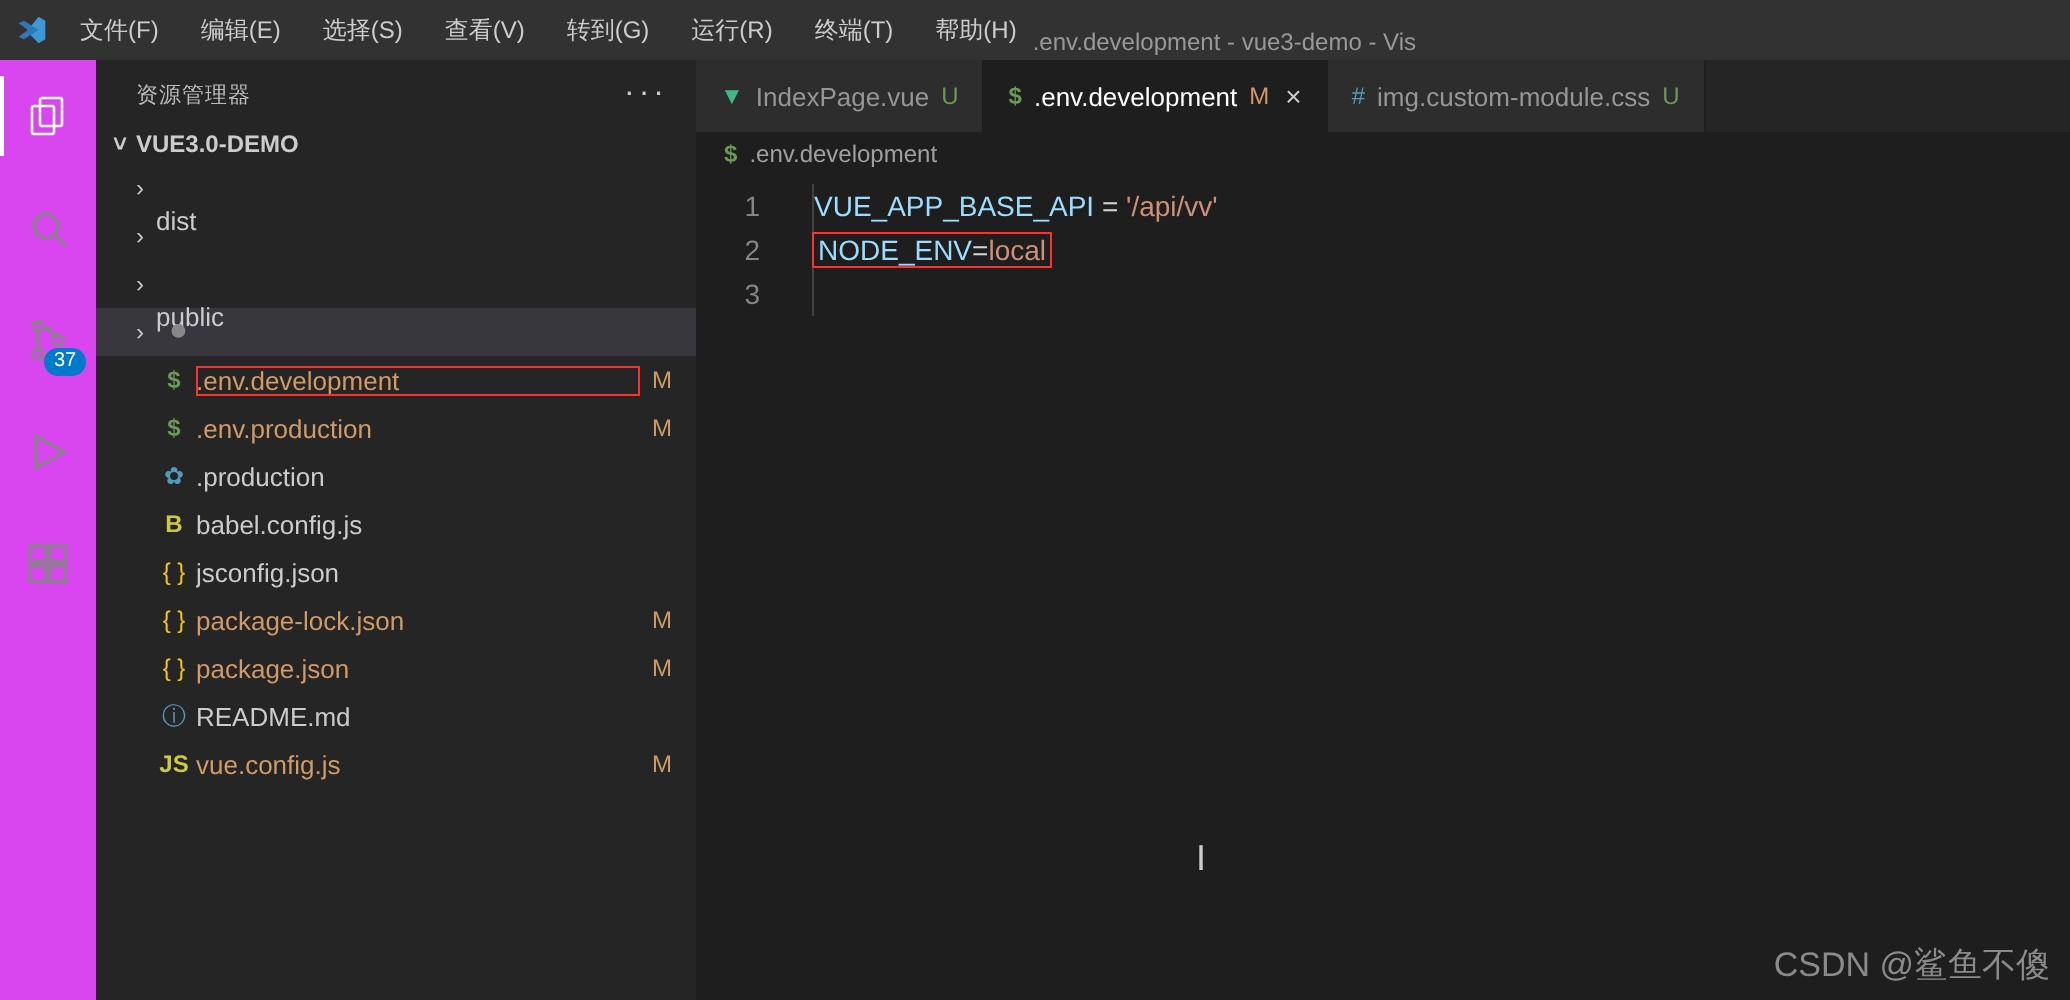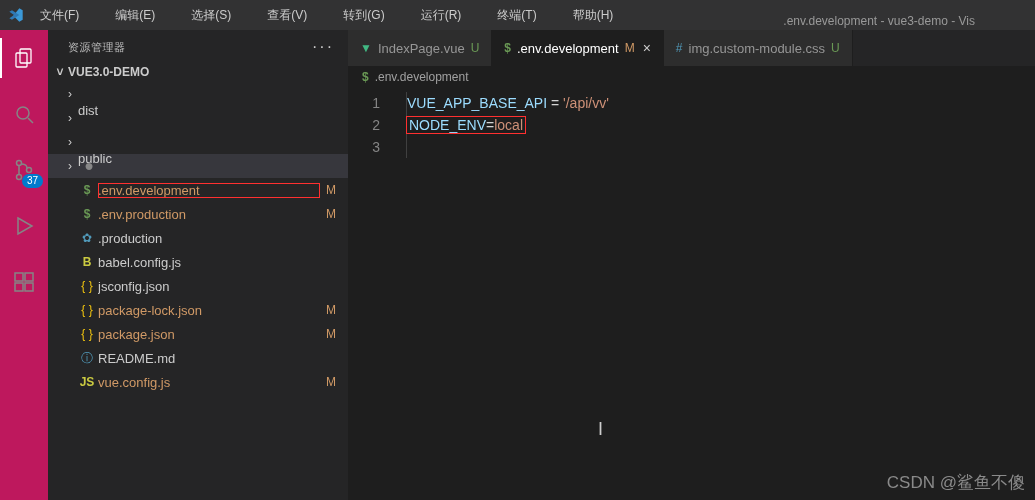--- a/index.html
+++ b/index.html
@@ -1,23 +1,23 @@
 <!DOCTYPE html>
 <html><head>
 <meta charset="utf-8">
 <style>
 * { margin: 0; padding: 0; box-sizing: border-box; font-family: "Segoe UI", Arial, sans-serif; }
 body { background: #1e1e1e; color: #cccccc; font-size: 13px; width: 1035px; height: 500px; overflow: hidden; display: flex; flex-direction: column; }
 .titlebar { height: 30px; background: #323233; display: flex; align-items: center; padding-left: 8px; color: #cccccc; font-size: 12px; }
 .titlebar .vscode-logo { width: 16px; height: 16px; margin-right: 8px; }
-.menu { display: flex; gap: 20px; }
+.menu { display: flex; gap: 5px; }
 .menu-item { padding: 4px 8px; cursor: default; }
-.window-title { flex: 1; text-align: right; color: #999; font-size: 12px; padding-right: 60px; margin-top: 12px; }
+.window-title { flex: 1; text-align: left; color: #999; font-size: 12px; padding-right: 60px; margin-top: 12px; }
 .main { flex: 1; display: flex; min-height: 0; }
-.activitybar { width: 48px; background: #be185d; display: flex; flex-direction: column; align-items: center; padding-top: 8px; gap: 16px; }
+.activitybar { width: 48px; background: #d946ef; display: flex; flex-direction: column; align-items: center; padding-top: 8px; gap: 16px; }
 .activitybar .ab-icon { width: 48px; height: 40px; display: flex; align-items: center; justify-content: center; color: #858585; position: relative; cursor: pointer; }
 .activitybar .ab-icon.active { color: #fff; }
 .activitybar .ab-icon.active::before { content: ""; position: absolute; left: 0; top: 0; bottom: 0; width: 2px; background: #fff; }
 .ab-badge { position: absolute; bottom: 2px; left: 22px; background: #007acc; color: #fff; border-radius: 10px; font-size: 10px; padding: 1px 5px; line-height: 12px; }
 .sidebar { width: 300px; background: #252526; display: flex; flex-direction: column; }
 .sidebar-header { display: flex; align-items: center; justify-content: space-between; padding: 8px 14px 6px 20px; font-size: 11px; color: #bbbbbb; letter-spacing: 0.5px; }
 .sidebar-actions { color: #ccc; font-size: 16px; letter-spacing: 2px; }
 .tree { flex: 1; overflow: auto; }
 .tree-root { display: flex; align-items: center; padding: 3px 8px 3px 4px; font-weight: 700; font-size: 12px; cursor: pointer; }
 .chev { width: 16px; display: inline-flex; justify-content: center; font-size: 12px; color: #ccc; }

